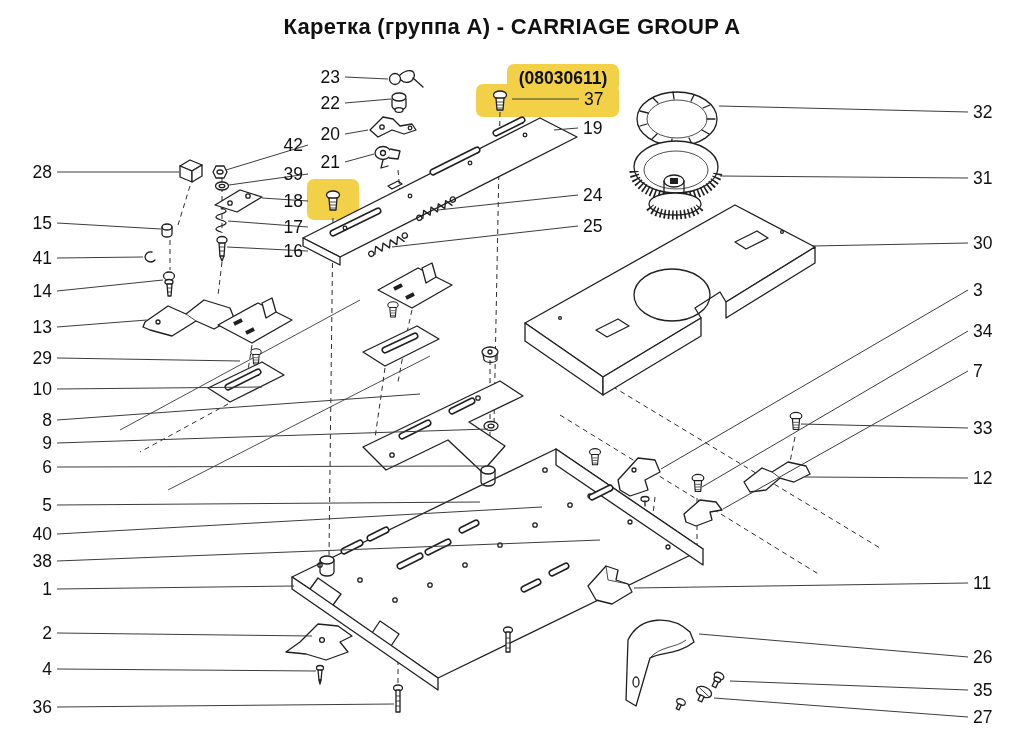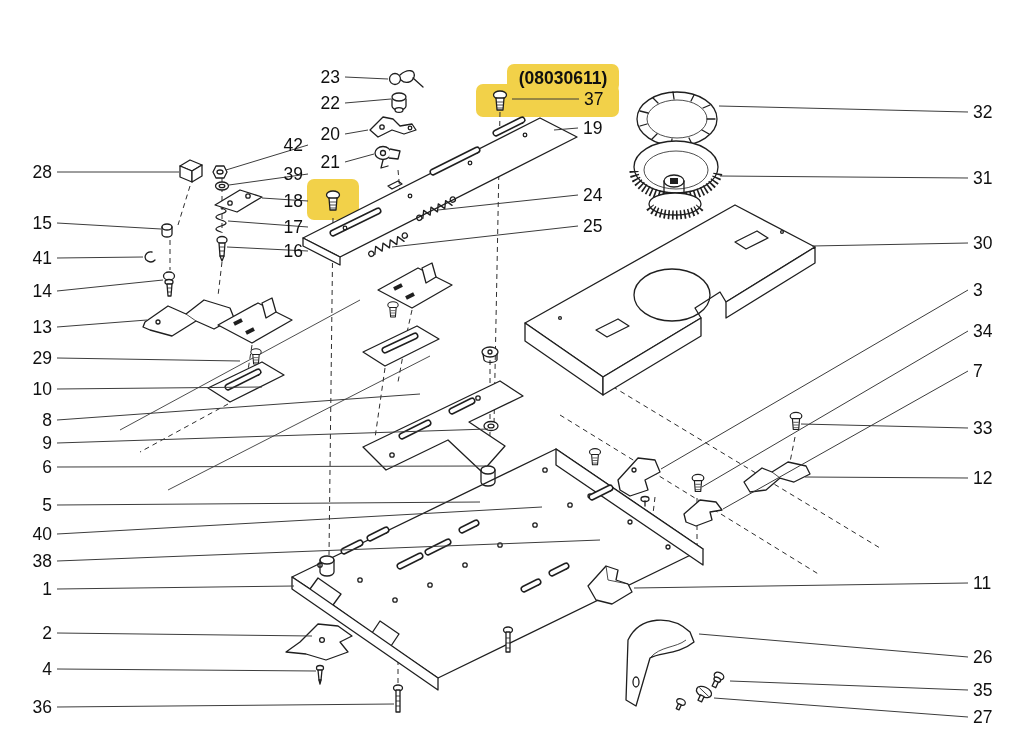--- a/index.html
+++ b/index.html
@@ -17,20 +17,21 @@
   .callout{font-size:17.5px;fill:#101010;dominant-baseline:central;}
   .bold{font-weight:700;}
   .slotb{stroke:#1f1f1f;stroke-width:7;stroke-linecap:round;fill:none;}
   .slotw{stroke:#fff;stroke-width:4;stroke-linecap:round;fill:none;}
   .knurl{fill:none;stroke:#1f1f1f;stroke-width:9;stroke-dasharray:1.6 2.4;}
 </style>
 </head>
 <body>
 
 <div id="canvas">
+  <div id="title">Каретка (группа А) - CARRIAGE GROUP A</div>
 
   <svg width="1024" height="751" viewBox="0 0 1024 751">
     <defs>
       <g id="screw">
         <ellipse cx="0" cy="0" rx="6.5" ry="4" class="fw"></ellipse>
         <path d="M-4,3 L-3,15 L3,15 L4,3 Z" class="fw"></path>
         <line x1="-3" y1="7" x2="3" y2="7" class="thin"></line>
         <line x1="-3" y1="10" x2="3" y2="10" class="thin"></line>
         <line x1="-3" y1="13" x2="3" y2="13" class="thin"></line>
       </g>

